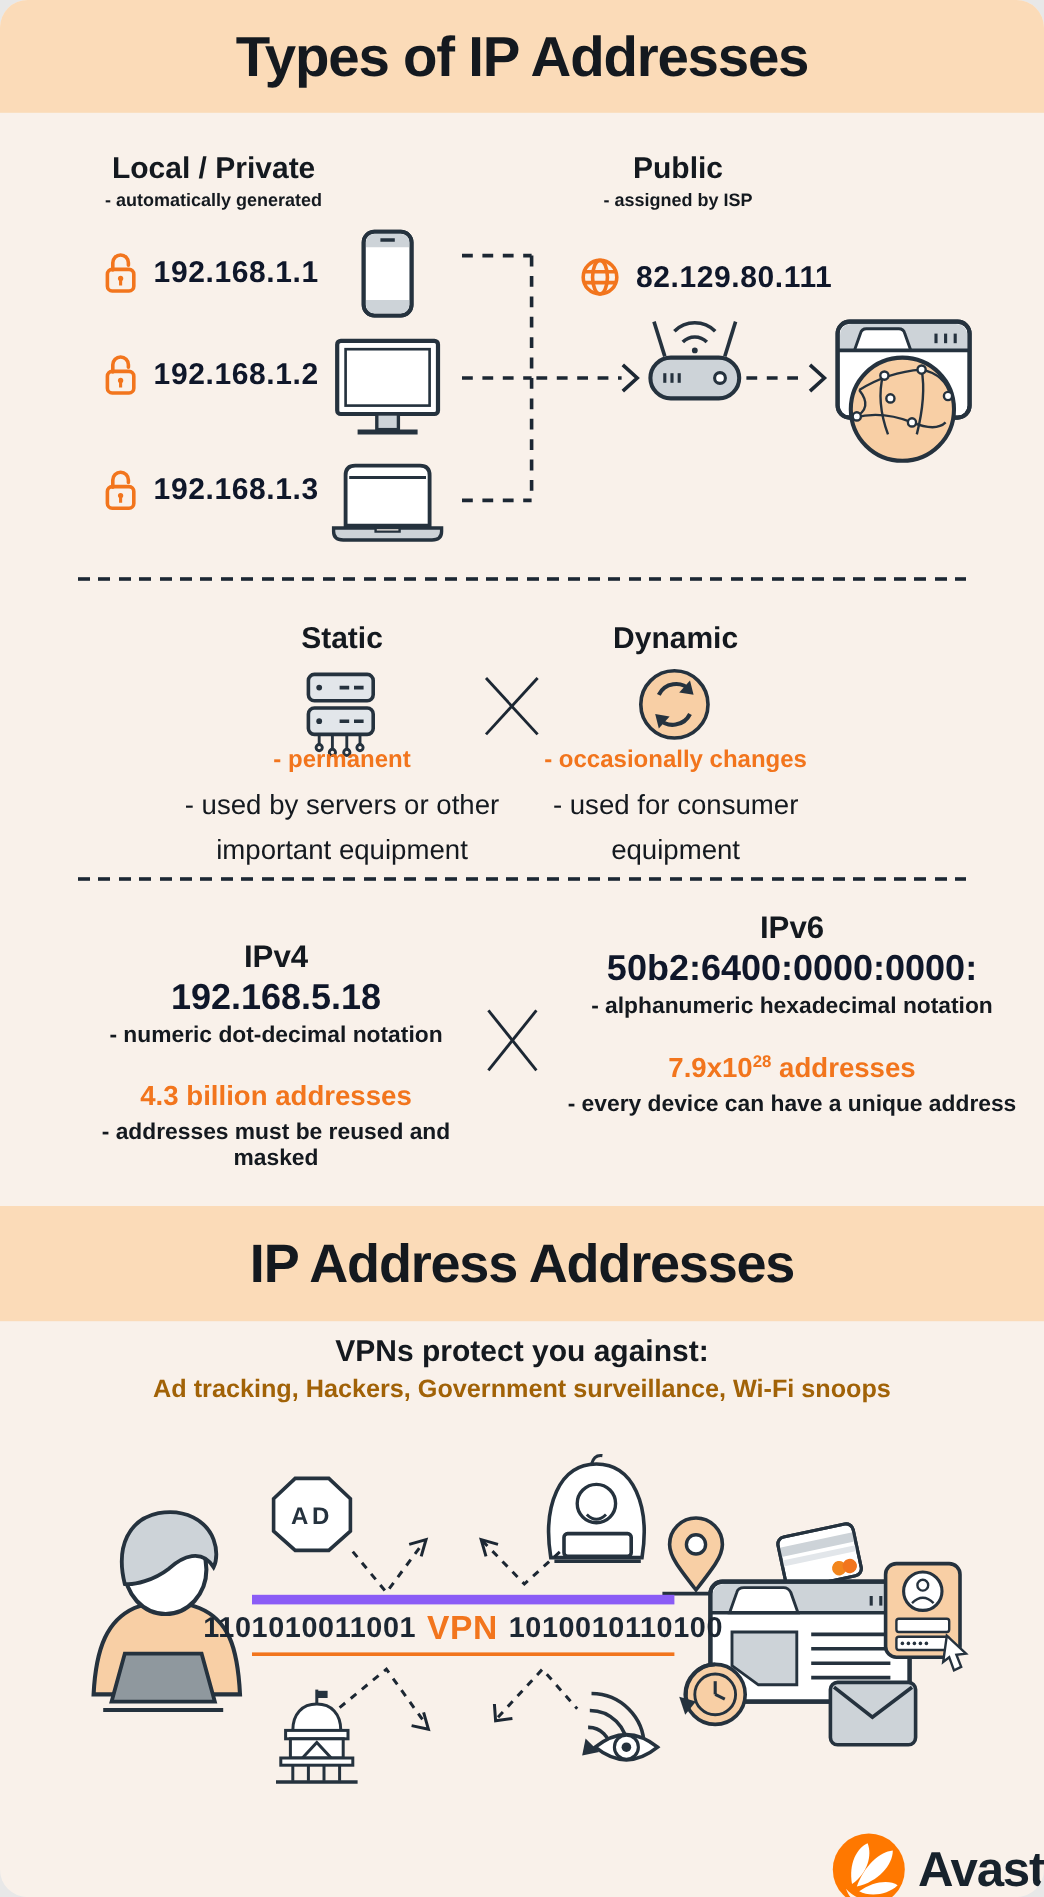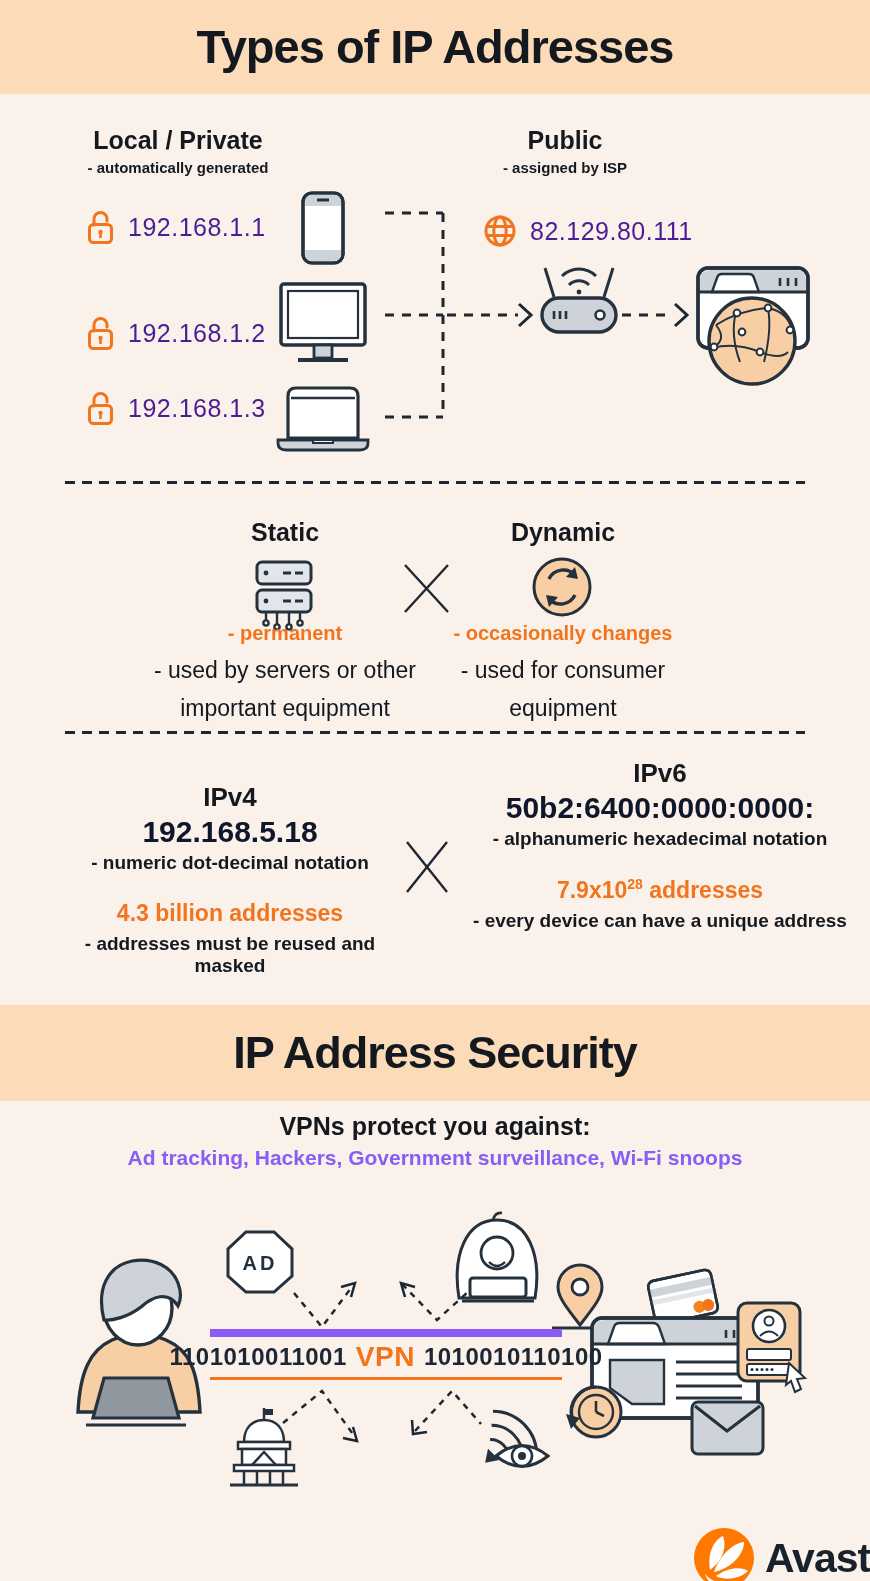--- a/index.html
+++ b/index.html
@@ -1,40 +1,41 @@
 <!DOCTYPE html>
 <html><head>
 <meta charset="utf-8">
 <style>
   html,body{margin:0;padding:0;background:#e8e8e8;}
   .canvas{
     position:relative;width:870px;height:1581px;margin:0 auto;
     background:#F9F1EA;overflow:hidden;
     font-family:"Liberation Sans","DejaVu Sans",sans-serif;
     color:#14191F;
+    border-radius:23px;
   }
   .abs{position:absolute;}
   .c{text-align:center;}
   .band{left:0;width:870px;background:#FBDBB8;}
   .main-title{font-size:47px;font-weight:800;letter-spacing:-1px;color:#14191F;}
   .col-title{font-size:25px;font-weight:800;margin:0;}
   .col-sub{font-size:15px;font-weight:700;margin:4px 0 0 0;}
   .ip-row{display:flex;align-items:center;gap:13px;height:40px;}
-  .ip-text{font-size:25px;font-weight:400;color:#4c1d95;letter-spacing:.5px;}
+  .ip-text{font-size:25px;font-weight:700;color:#0f172a;letter-spacing:.5px;}
   .pt-orange{font-size:20px;font-weight:800;color:#F2751D;margin:0 0 5px 0;}
   .pt-dark{font-size:23px;font-weight:400;margin:12px;line-height:26px;}
   .dashed-line{height:3px;background:repeating-linear-gradient(90deg,#1C2733 0 10px,transparent 10px 17px);}
   .v-title{font-size:26px;font-weight:800;margin:0;}
   .v-addr{font-size:30px;font-weight:800;color:#0f172a;margin:5px 0 0 0;line-height:28px;}
   .v-note{font-size:19px;font-weight:700;margin:6px 0 0 0;}
   .v-count{font-size:23px;font-weight:800;color:#F2751D;margin:26px 0 0 0;}
   .v-count sup{font-size:14px;}
   .sec-title{font-size:45px;font-weight:800;letter-spacing:-1px;}
   .vpn-head{font-size:25px;font-weight:800;}
-  .threats{font-size:21px;font-weight:800;color:#8b5cf6;}
+  .threats{font-size:21px;font-weight:800;color:#a16207;}
   .binary{
     display:flex;justify-content:center;align-items:center;gap:9px;
     border-top:8px solid #8b5cf6;border-bottom:3px solid #F2751D;
     padding:4px 0;font-size:24px;font-weight:800;color:#1C2733;letter-spacing:.5px;
   }
   .binary .vpn{color:#F2751D;font-size:28px;}
   .avast{display:flex;align-items:center;gap:10px;}
   .avast-word{font-size:41px;font-weight:800;color:#17222C;letter-spacing:-1px;}
 </style>
 </head>
@@ -135,21 +136,21 @@
 
   <div class="abs ip-row" style="left:86px;top:207px;">
     <svg width="29" height="36" viewBox="0 0 29 36">
       <path d="M8 16 V10 a6.5 6.5 0 0 1 13 0 v2" fill="none" stroke="#F2751D" stroke-width="3" stroke-linecap="round"></path>
       <rect x="3.5" y="15.5" width="22" height="18" rx="4" fill="none" stroke="#F2751D" stroke-width="3"></rect>
       <circle cx="14.5" cy="23" r="2.2" fill="#F2751D"></circle>
       <line x1="14.5" y1="24" x2="14.5" y2="29" stroke="#F2751D" stroke-width="2.6"></line>
     </svg>
     <span class="ip-text">192.168.1.1</span>
   </div>
-  <div class="abs ip-row" style="left:86px;top:313px;">
+  <div class="abs ip-row" style="left:86px;top:292px;">
     <svg width="29" height="36" viewBox="0 0 29 36">
       <path d="M8 16 V10 a6.5 6.5 0 0 1 13 0 v2" fill="none" stroke="#F2751D" stroke-width="3" stroke-linecap="round"></path>
       <rect x="3.5" y="15.5" width="22" height="18" rx="4" fill="none" stroke="#F2751D" stroke-width="3"></rect>
       <circle cx="14.5" cy="23" r="2.2" fill="#F2751D"></circle>
       <line x1="14.5" y1="24" x2="14.5" y2="29" stroke="#F2751D" stroke-width="2.6"></line>
     </svg>
     <span class="ip-text">192.168.1.2</span>
   </div>
   <div class="abs ip-row" style="left:86px;top:388px;">
     <svg width="29" height="36" viewBox="0 0 29 36">
@@ -247,21 +248,21 @@
 
   <div class="abs c" style="left:460px;top:758px;width:400px;">
     <p class="v-title">IPv6</p>
     <p class="v-addr">50b2:6400:0000:0000:</p>
     <p class="v-note">- alphanumeric hexadecimal notation</p>
     <p class="v-count"><span>7.9x10</span><sup>28</sup><span> addresses</span></p>
     <p class="v-note">- every device can have a unique address</p>
   </div>
 
   <div class="abs band c" style="top:1005px;height:96px;line-height:96px;">
-    <span class="sec-title">IP Address Security</span>
+    <span class="sec-title">IP Address Addresses</span>
   </div>
 
   <div class="abs c vpn-head" style="left:0;top:1112px;width:870px;">VPNs protect you against:</div>
   <div class="abs c threats" style="left:0;top:1146px;width:870px;">Ad tracking, Hackers, Government surveillance, Wi-Fi snoops</div>
 
   <svg class="abs" style="left:0;top:1190px;" width="870" height="300" viewBox="0 1190 870 300">
 
     <g>
       <path d="M78 1412 C 80 1372, 90 1350, 112 1340 C 128 1333, 150 1333, 166 1340 C 190 1350, 198 1372, 200 1412 Z" fill="#F8CFA5" stroke="#25323E" stroke-width="3.4"></path>
       <ellipse cx="138" cy="1308" rx="34" ry="37" fill="#fff" stroke="#25323E" stroke-width="3.4"></ellipse>

